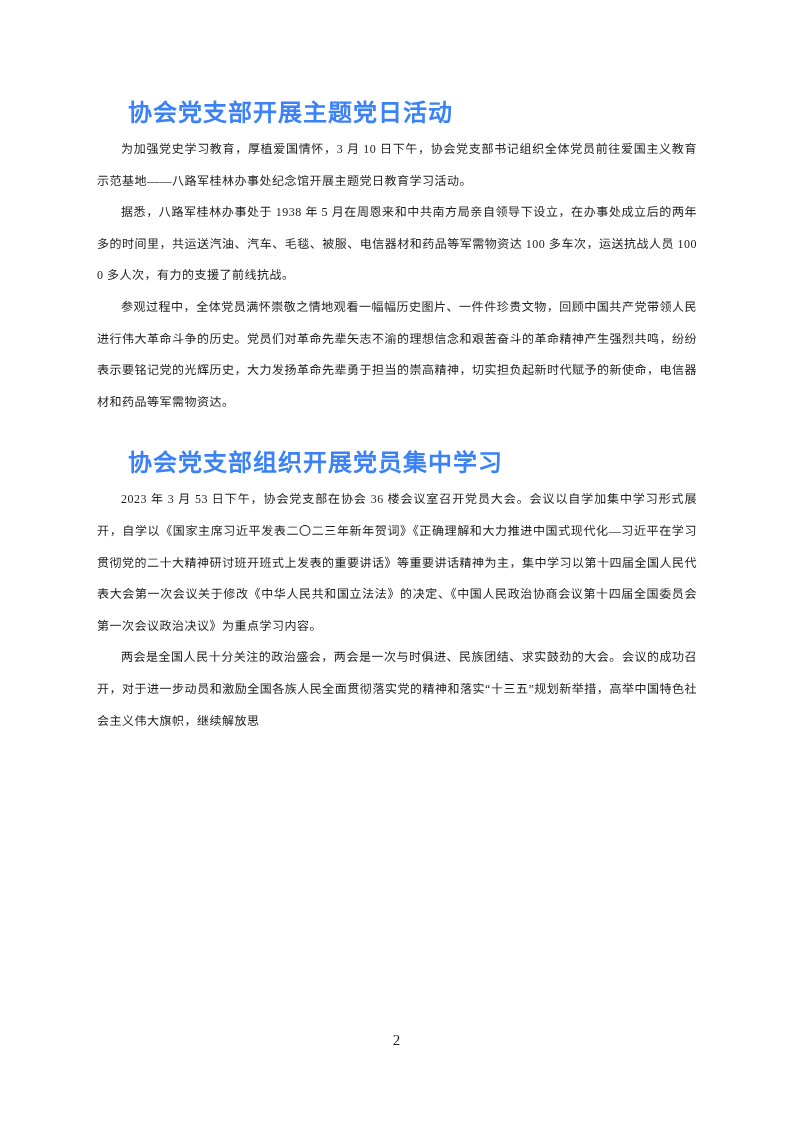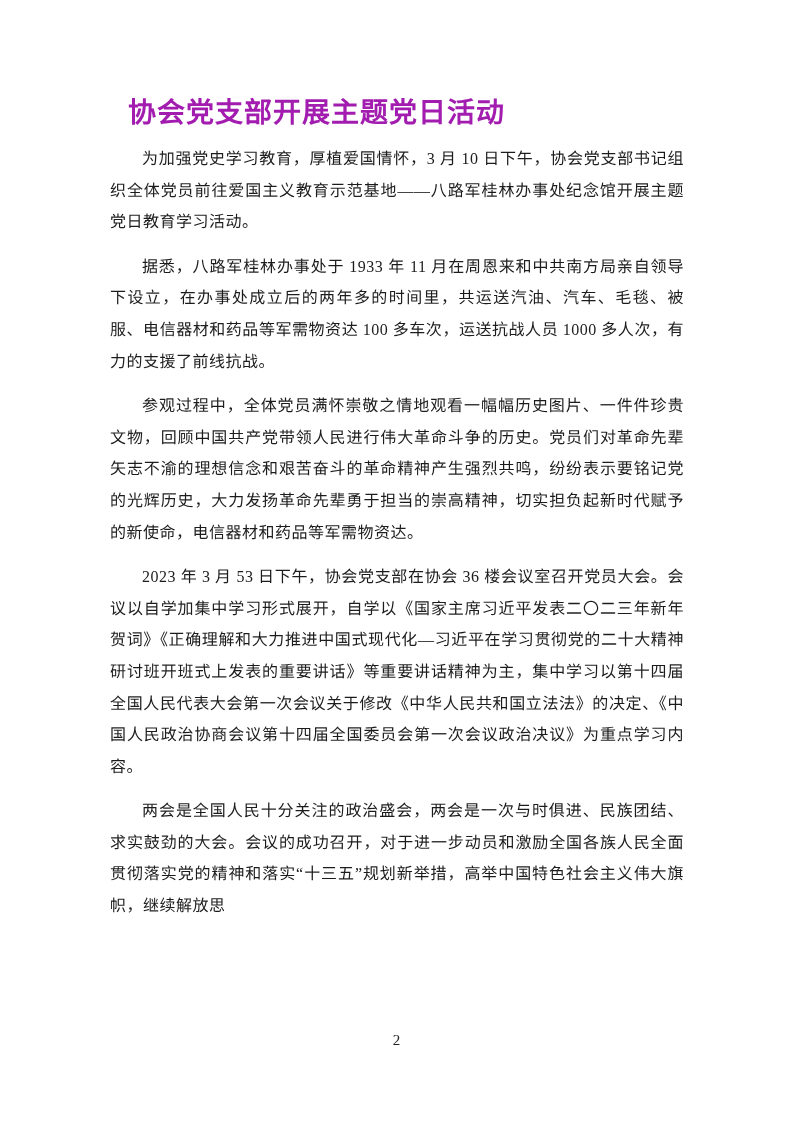--- a/index.html
+++ b/index.html
@@ -18,33 +18,33 @@
     color: #1c1c1c;
   }
   .content {
     position: absolute;
     left: 97px;
     top: 96px;
     width: 600px;
   }
   .section-title {
     margin: 0 0 4px 0;
-    font-size: 28px;
+    font-size: 24px;
     line-height: 34px;
     font-weight: bold;
-    color: #a21caf;
+    color: #3b82f6;
     text-indent: 31px;
     letter-spacing: 1px;
   }
   .section-title.second {
     margin-top: 28px;
   }
   .para {
-    margin: 13px;
-    font-size: 16px;
+    margin: 0;
+    font-size: 12px;
     line-height: 31.6px;
     text-indent: 2em;
     text-align: justify;
     text-justify: inter-character;
     letter-spacing: 0.5px;
     word-break: break-all;
   }
   .page-number {
     position: absolute;
     left: 0;
@@ -58,24 +58,25 @@
 </head>
 <body>
 
 <div class="page">
   <div class="content">
 
     <h2 class="section-title">协会党支部开展主题党日活动</h2>
 
     <p class="para">为加强党史学习教育，厚植爱国情怀，3 月 10 日下午，协会党支部书记组织全体党员前往爱国主义教育示范基地——八路军桂林办事处纪念馆开展主题党日教育学习活动。</p>
 
-    <p class="para">据悉，八路军桂林办事处于 1933 年 11 月在周恩来和中共南方局亲自领导下设立，在办事处成立后的两年多的时间里，共运送汽油、汽车、毛毯、被服、电信器材和药品等军需物资达 100 多车次，运送抗战人员 1000 多人次，有力的支援了前线抗战。</p>
+    <p class="para">据悉，八路军桂林办事处于 1938 年 5 月在周恩来和中共南方局亲自领导下设立，在办事处成立后的两年多的时间里，共运送汽油、汽车、毛毯、被服、电信器材和药品等军需物资达 100 多车次，运送抗战人员 1000 多人次，有力的支援了前线抗战。</p>
 
     <p class="para">参观过程中，全体党员满怀崇敬之情地观看一幅幅历史图片、一件件珍贵文物，回顾中国共产党带领人民进行伟大革命斗争的历史。党员们对革命先辈矢志不渝的理想信念和艰苦奋斗的革命精神产生强烈共鸣，纷纷表示要铭记党的光辉历史，大力发扬革命先辈勇于担当的崇高精神，切实担负起新时代赋予的新使命，电信器材和药品等军需物资达。</p>
 
+    <h2 class="section-title second">协会党支部组织开展党员集中学习</h2>
 
     <p class="para">2023 年 3 月 53 日下午，协会党支部在协会 36 楼会议室召开党员大会。会议以自学加集中学习形式展开，自学以《国家主席习近平发表二〇二三年新年贺词》《正确理解和大力推进中国式现代化—习近平在学习贯彻党的二十大精神研讨班开班式上发表的重要讲话》等重要讲话精神为主，集中学习以第十四届全国人民代表大会第一次会议关于修改《中华人民共和国立法法》的决定、《中国人民政治协商会议第十四届全国委员会第一次会议政治决议》为重点学习内容。</p>
 
     <p class="para">两会是全国人民十分关注的政治盛会，两会是一次与时俱进、民族团结、求实鼓劲的大会。会议的成功召开，对于进一步动员和激励全国各族人民全面贯彻落实党的精神和落实“十三五”规划新举措，高举中国特色社会主义伟大旗帜，继续解放思</p>
 
   </div>
 
   <div class="page-number">2</div>
 </div>
 

